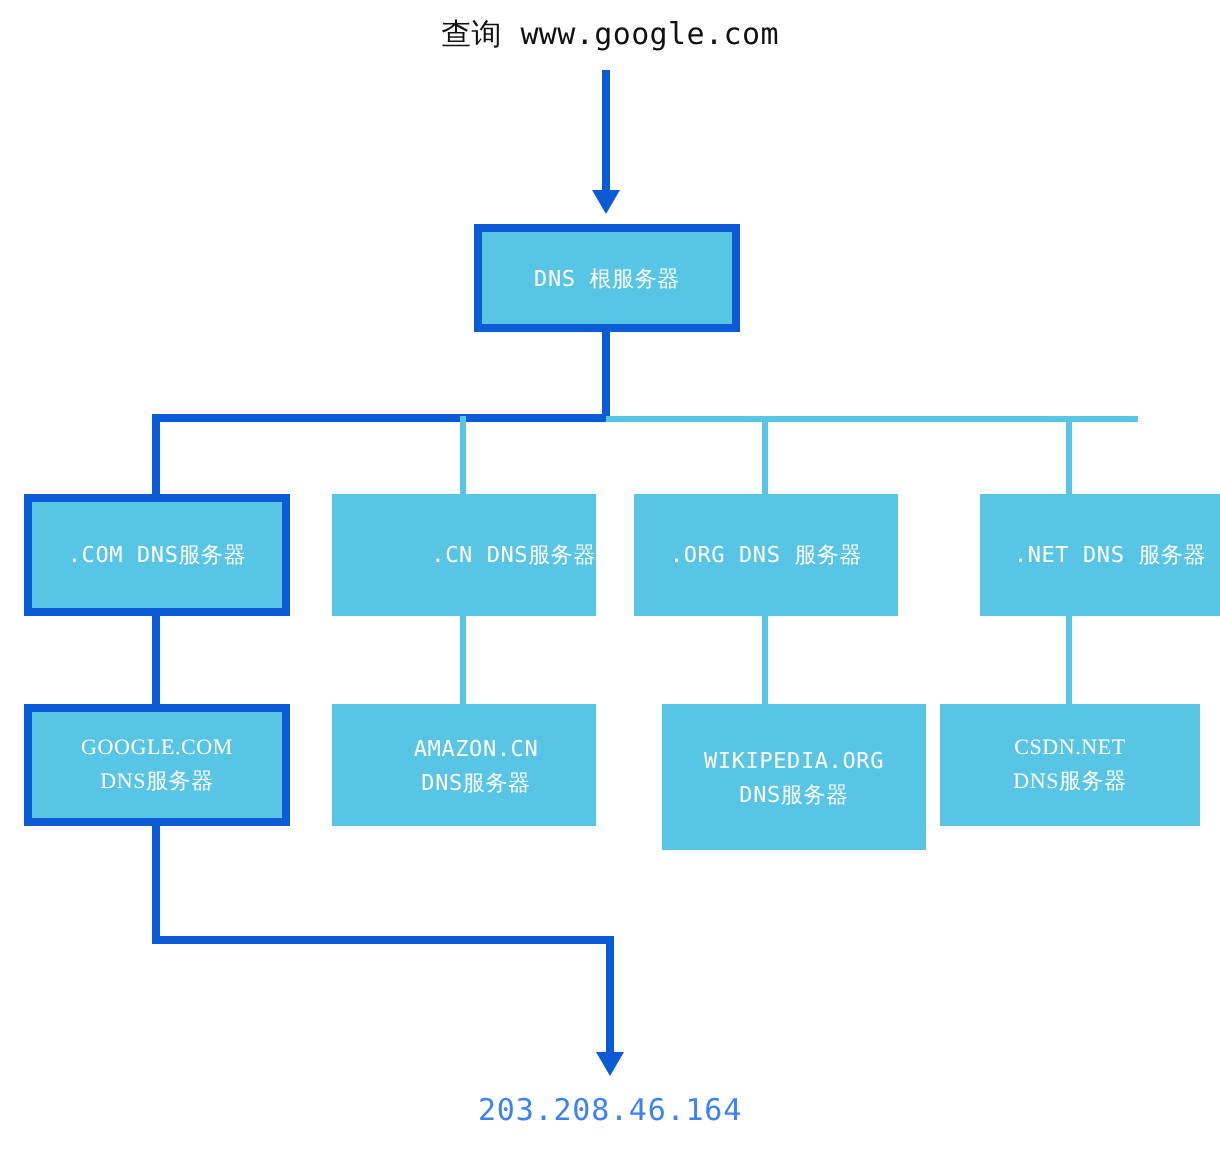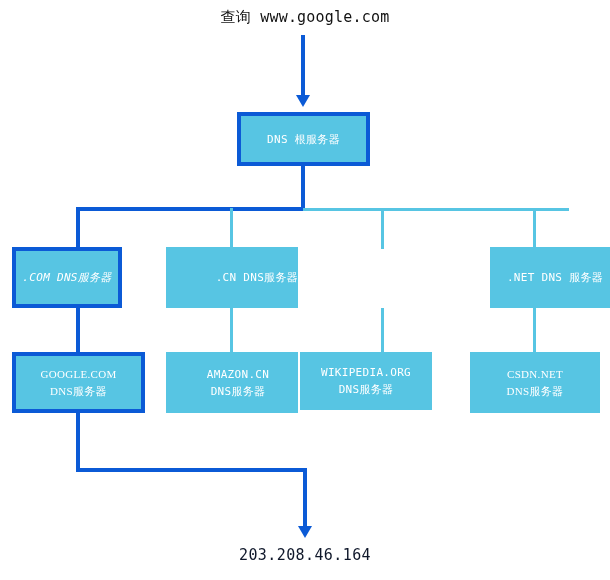--- a/index.html
+++ b/index.html
@@ -18,21 +18,21 @@
     font-size:15px;
     color:#111111;
     letter-spacing:0.2px;
     white-space:nowrap;
   }
   .ip-label{
     position:absolute;
     left:0;right:0;top:546px;
     text-align:center;
     font-size:15px;
-    color:#0f172a;
+    color:#3b82f6;
     letter-spacing:0.4px;
     white-space:nowrap;
   }
 
   .node{
     position:absolute;
     box-sizing:border-box;
     background:#57c5e3;
     color:#ffffff;
     display:flex;
@@ -74,44 +74,47 @@
   <div class="line dk" style="left:301px;top:166px;width:4px;height:44px;"></div>
 
   <div class="line dk" style="left:76px;top:207px;width:229px;height:4px;"></div>
   <div class="line" style="left:303px;top:208px;width:266px;height:3px;"></div>
 
   <div class="line dk" style="left:76px;top:207px;width:4px;height:42px;"></div>
   <div class="line" style="left:230px;top:208px;width:3px;height:41px;"></div>
   <div class="line" style="left:381px;top:208px;width:3px;height:41px;"></div>
   <div class="line" style="left:533px;top:208px;width:3px;height:41px;"></div>
 
-  <div class="node hl" style="left:12px;top:247px;width:110px;height:61px;font-style:italic;">
+  <div class="node hl" style="left:12px;top:247px;width:133px;height:61px;">
     <span>.COM DNS服务器</span>
   </div>
   <div class="node" style="left:166px;top:247px;width:132px;height:61px;justify-content:flex-end;">
     <span>.CN DNS服务器</span>
+  </div>
+  <div class="node" style="left:317px;top:247px;width:132px;height:61px;">
+    <span>.ORG DNS 服务器</span>
   </div>
   <div class="node" style="left:490px;top:247px;width:130px;height:61px;">
     <span>.NET DNS 服务器</span>
   </div>
 
   <div class="line dk" style="left:76px;top:308px;width:4px;height:44px;"></div>
   <div class="line" style="left:230px;top:308px;width:3px;height:44px;"></div>
   <div class="line" style="left:381px;top:308px;width:3px;height:44px;"></div>
   <div class="line" style="left:533px;top:308px;width:3px;height:44px;"></div>
 
   <div class="node hl" style="left:12px;top:352px;width:133px;height:61px;font-family:Liberation Serif, serif;">
     <span>GOOGLE.COM
 DNS服务器</span>
   </div>
   <div class="node" style="left:166px;top:352px;width:132px;height:61px;padding-left:12px;">
     <span>AMAZON.CN
 DNS服务器</span>
   </div>
-  <div class="node" style="left:300px;top:352px;width:132px;height:58px;">
+  <div class="node" style="left:331px;top:352px;width:132px;height:73px;">
     <span>WIKIPEDIA.ORG
 DNS服务器</span>
   </div>
   <div class="node" style="left:470px;top:352px;width:130px;height:61px;font-family:Liberation Serif, serif;">
     <span>CSDN.NET
 DNS服务器</span>
   </div>
 
   <div class="line dk" style="left:76px;top:413px;width:4px;height:59px;"></div>
   <div class="line dk" style="left:76px;top:468px;width:231px;height:4px;"></div>

